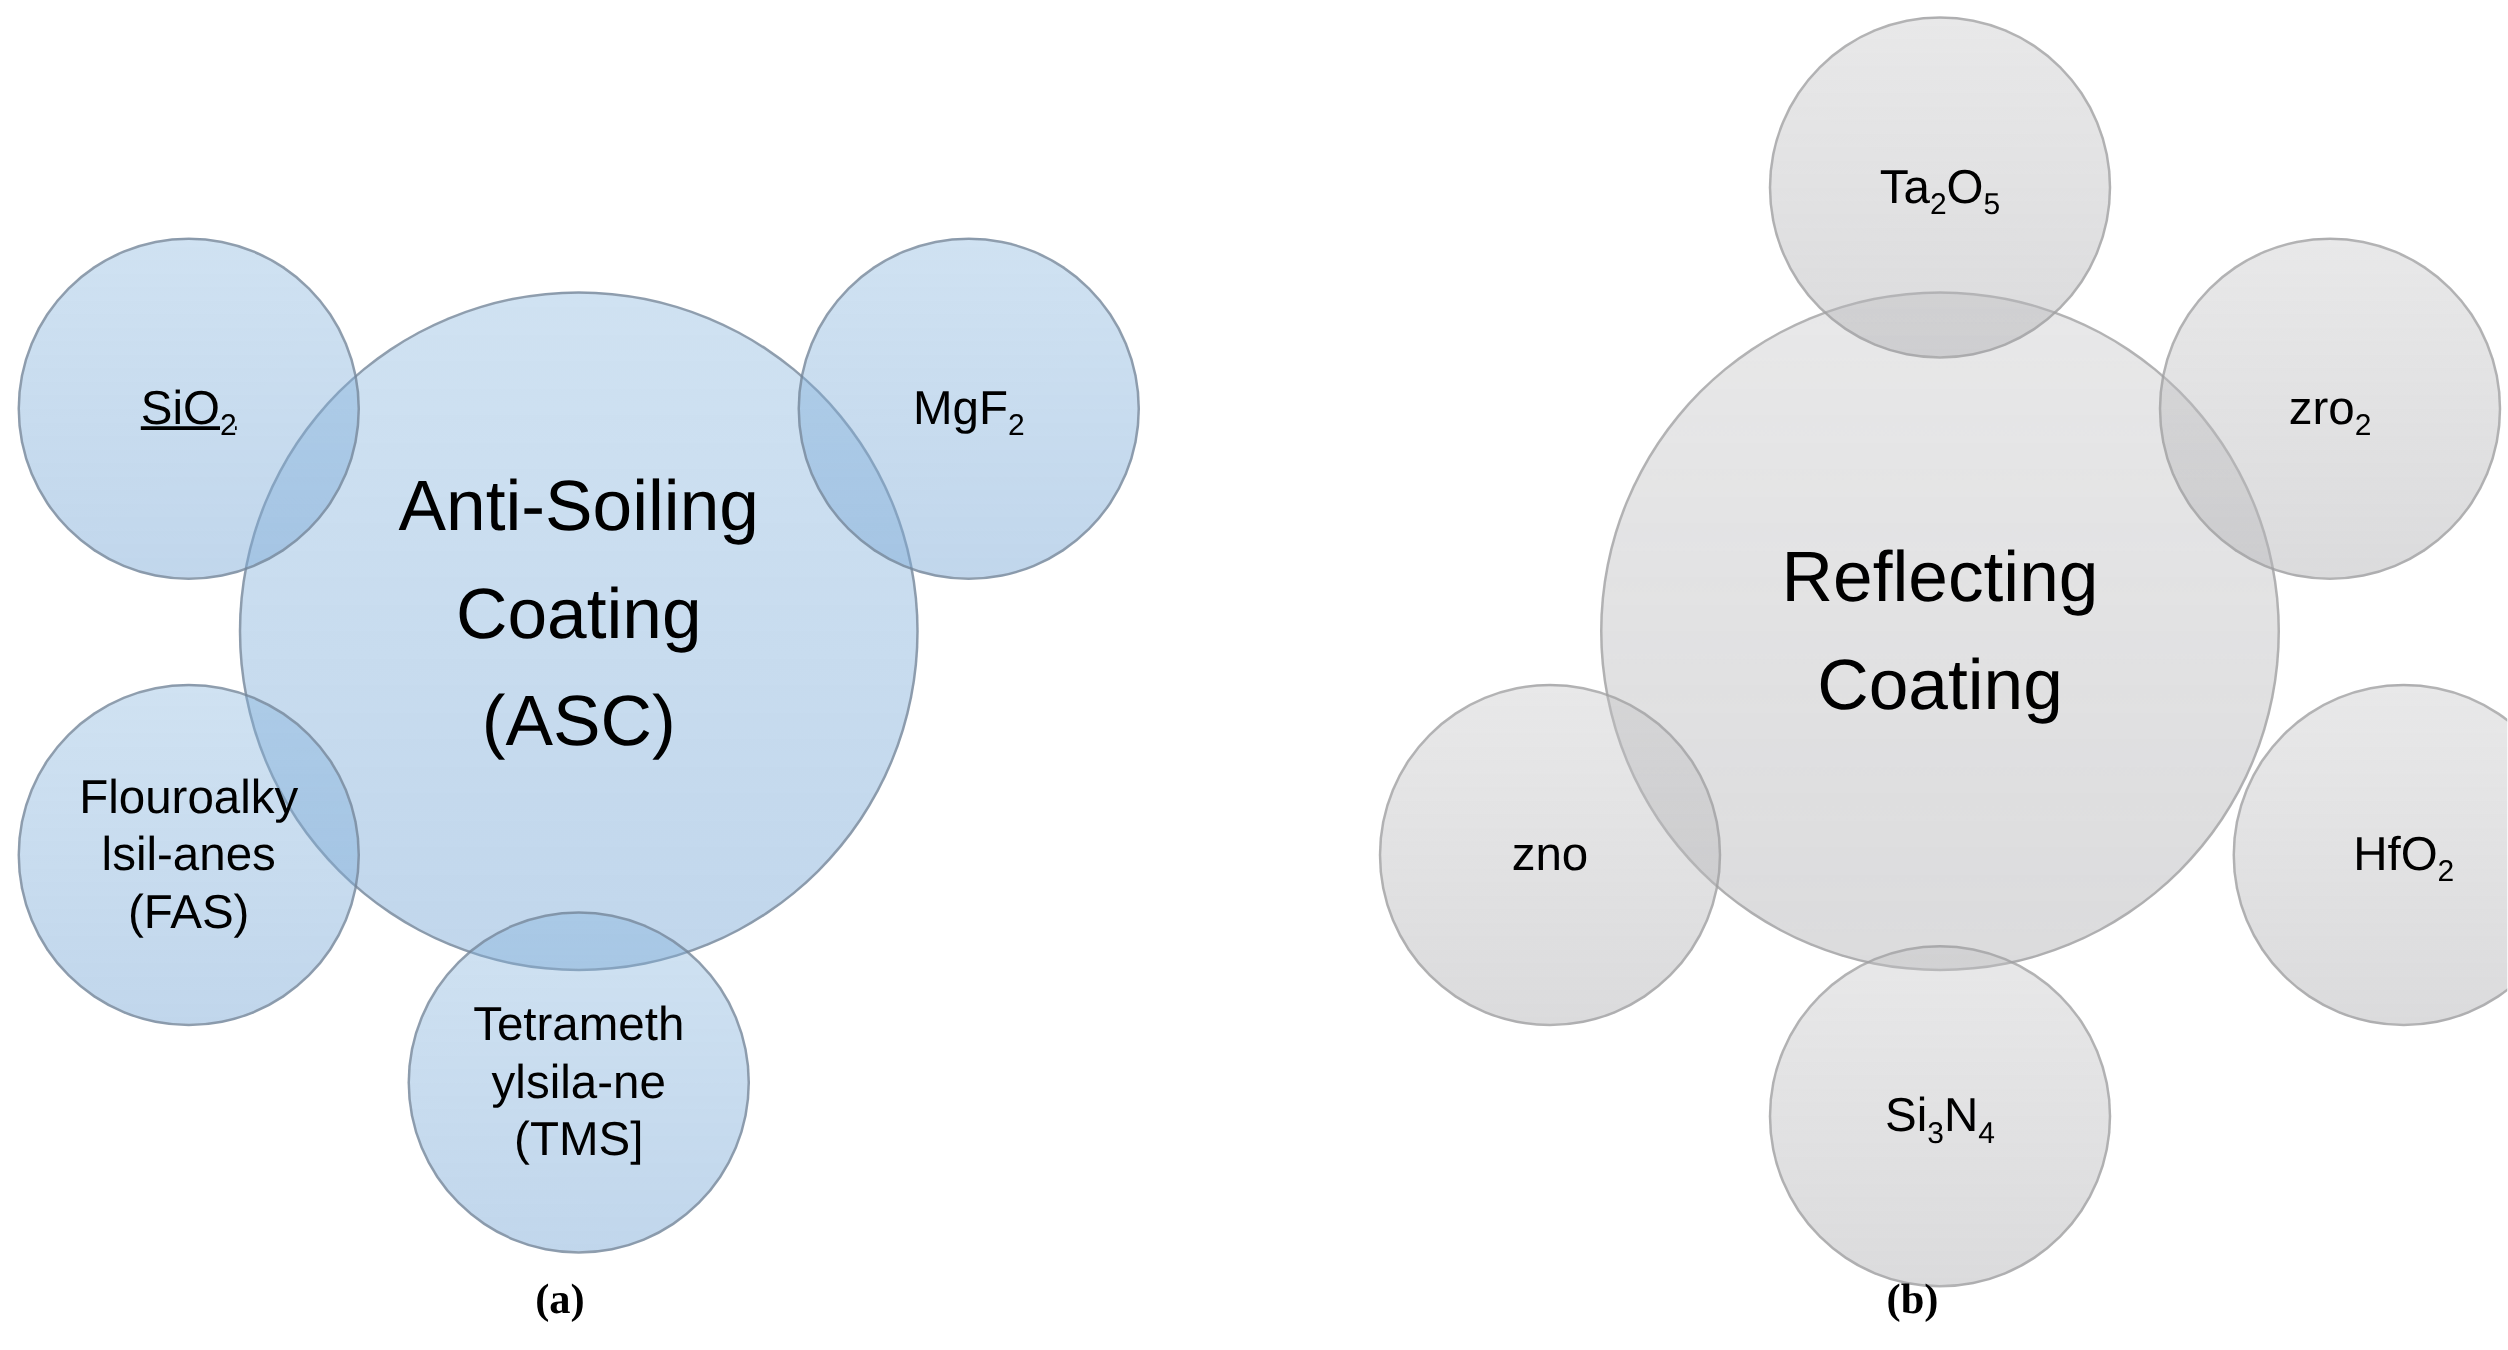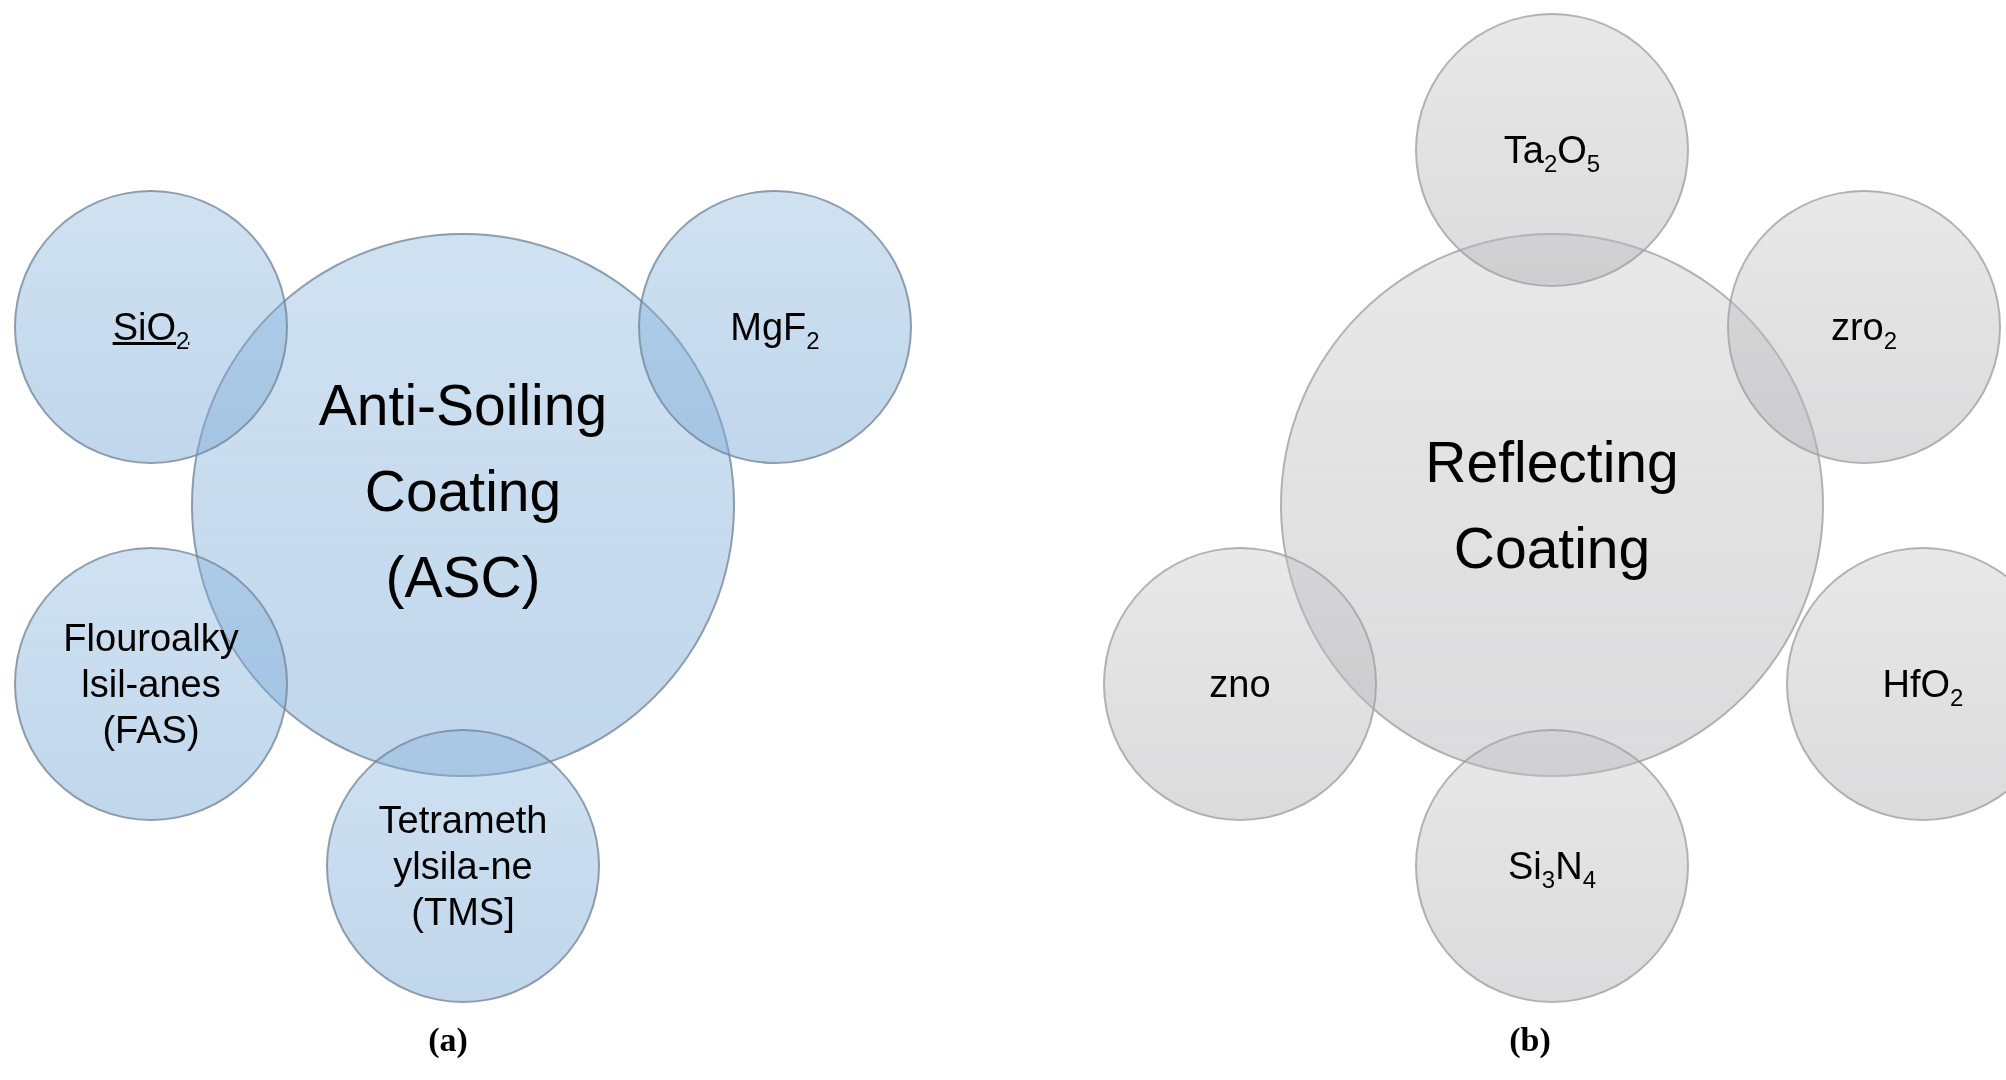--- a/index.html
+++ b/index.html
@@ -54,21 +54,21 @@
   .a-lr     { left: 642px;  top: 547px; }
   .a-bottom { left: 326px;  top: 729px; }
 
   
   .b-big    { left: 1280px; top: 233px; }
   .b-top    { left: 1415px; top: 13px;  }
   .b-ul     { left: 1103px; top: 190px; }
   .b-ur     { left: 1727px; top: 190px; }
   .b-ll     { left: 1103px; top: 547px; text-align: center; }
   .b-lr     { left: 1786px; top: 547px; }
-  .b-bottom { left: 1415px; top: 729px; justify-content: center; }
+  .b-bottom { left: 1415px; top: 756px; justify-content: center; }
 
   .caption {
     position: absolute;
     top: 1018px;
     transform: translateX(-50%);
     font-family: "Liberation Serif", serif;
     font-weight: bold;
     font-size: 34px;
     line-height: 44px;
   }

